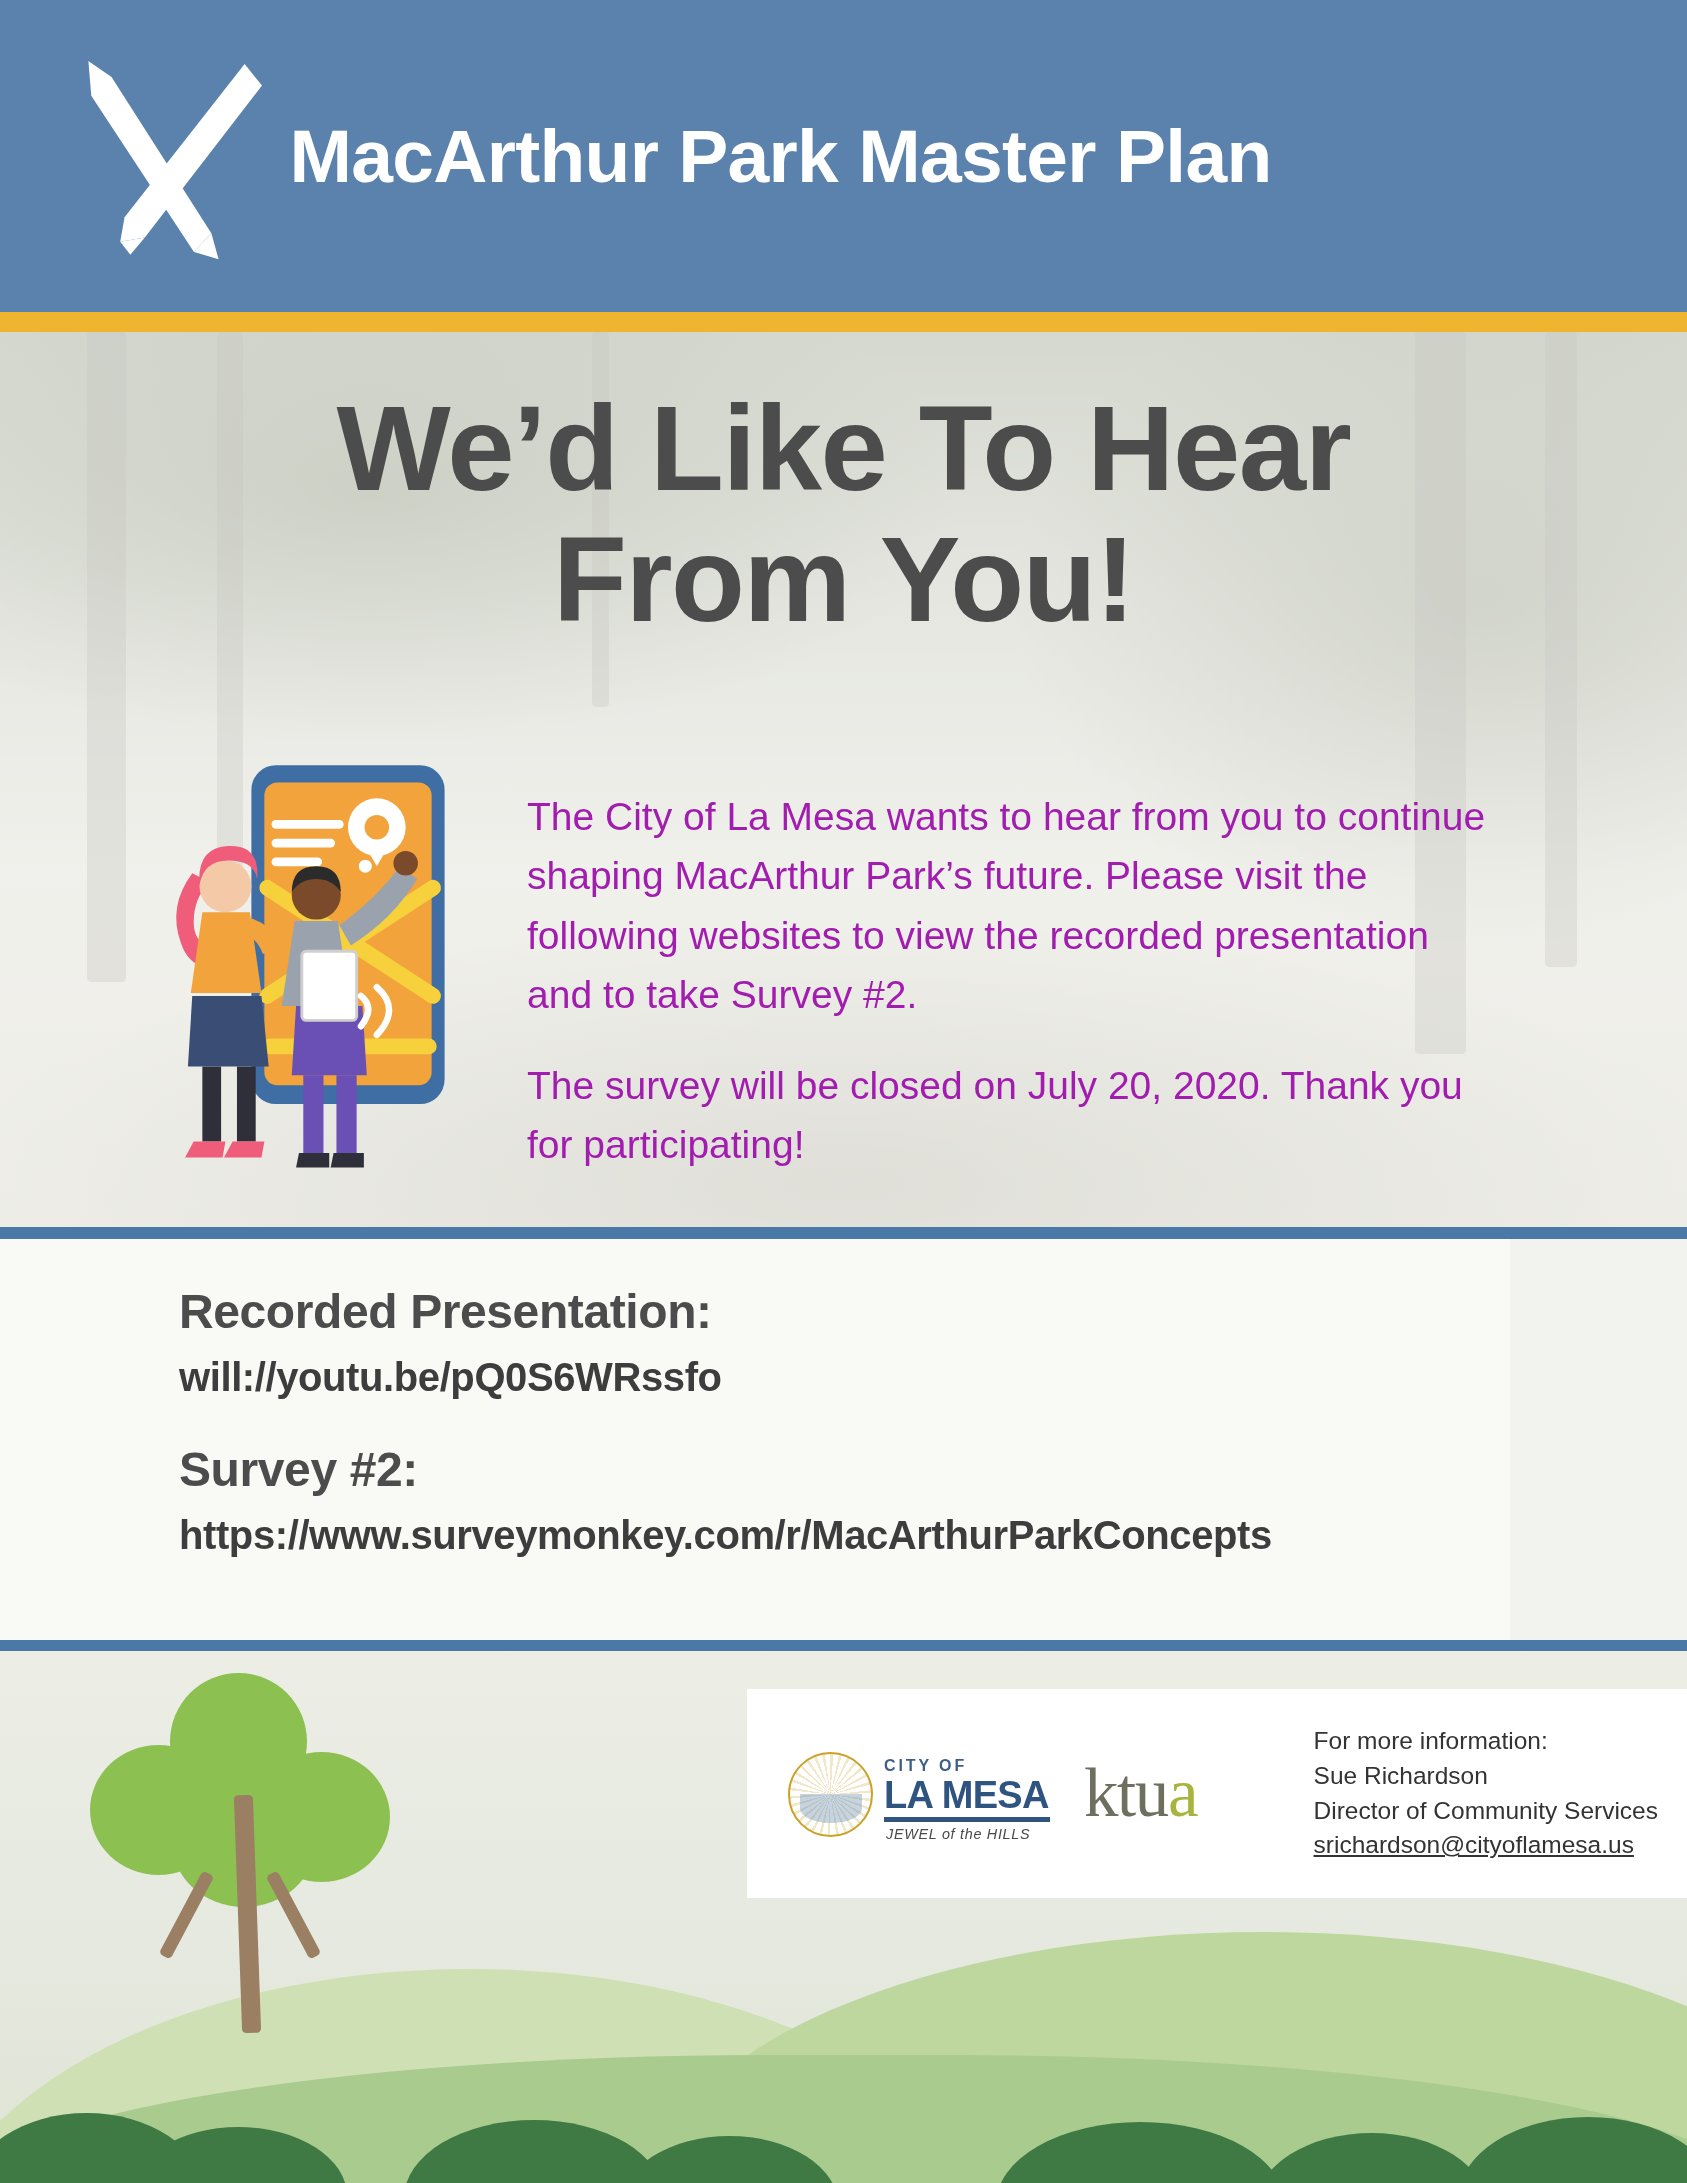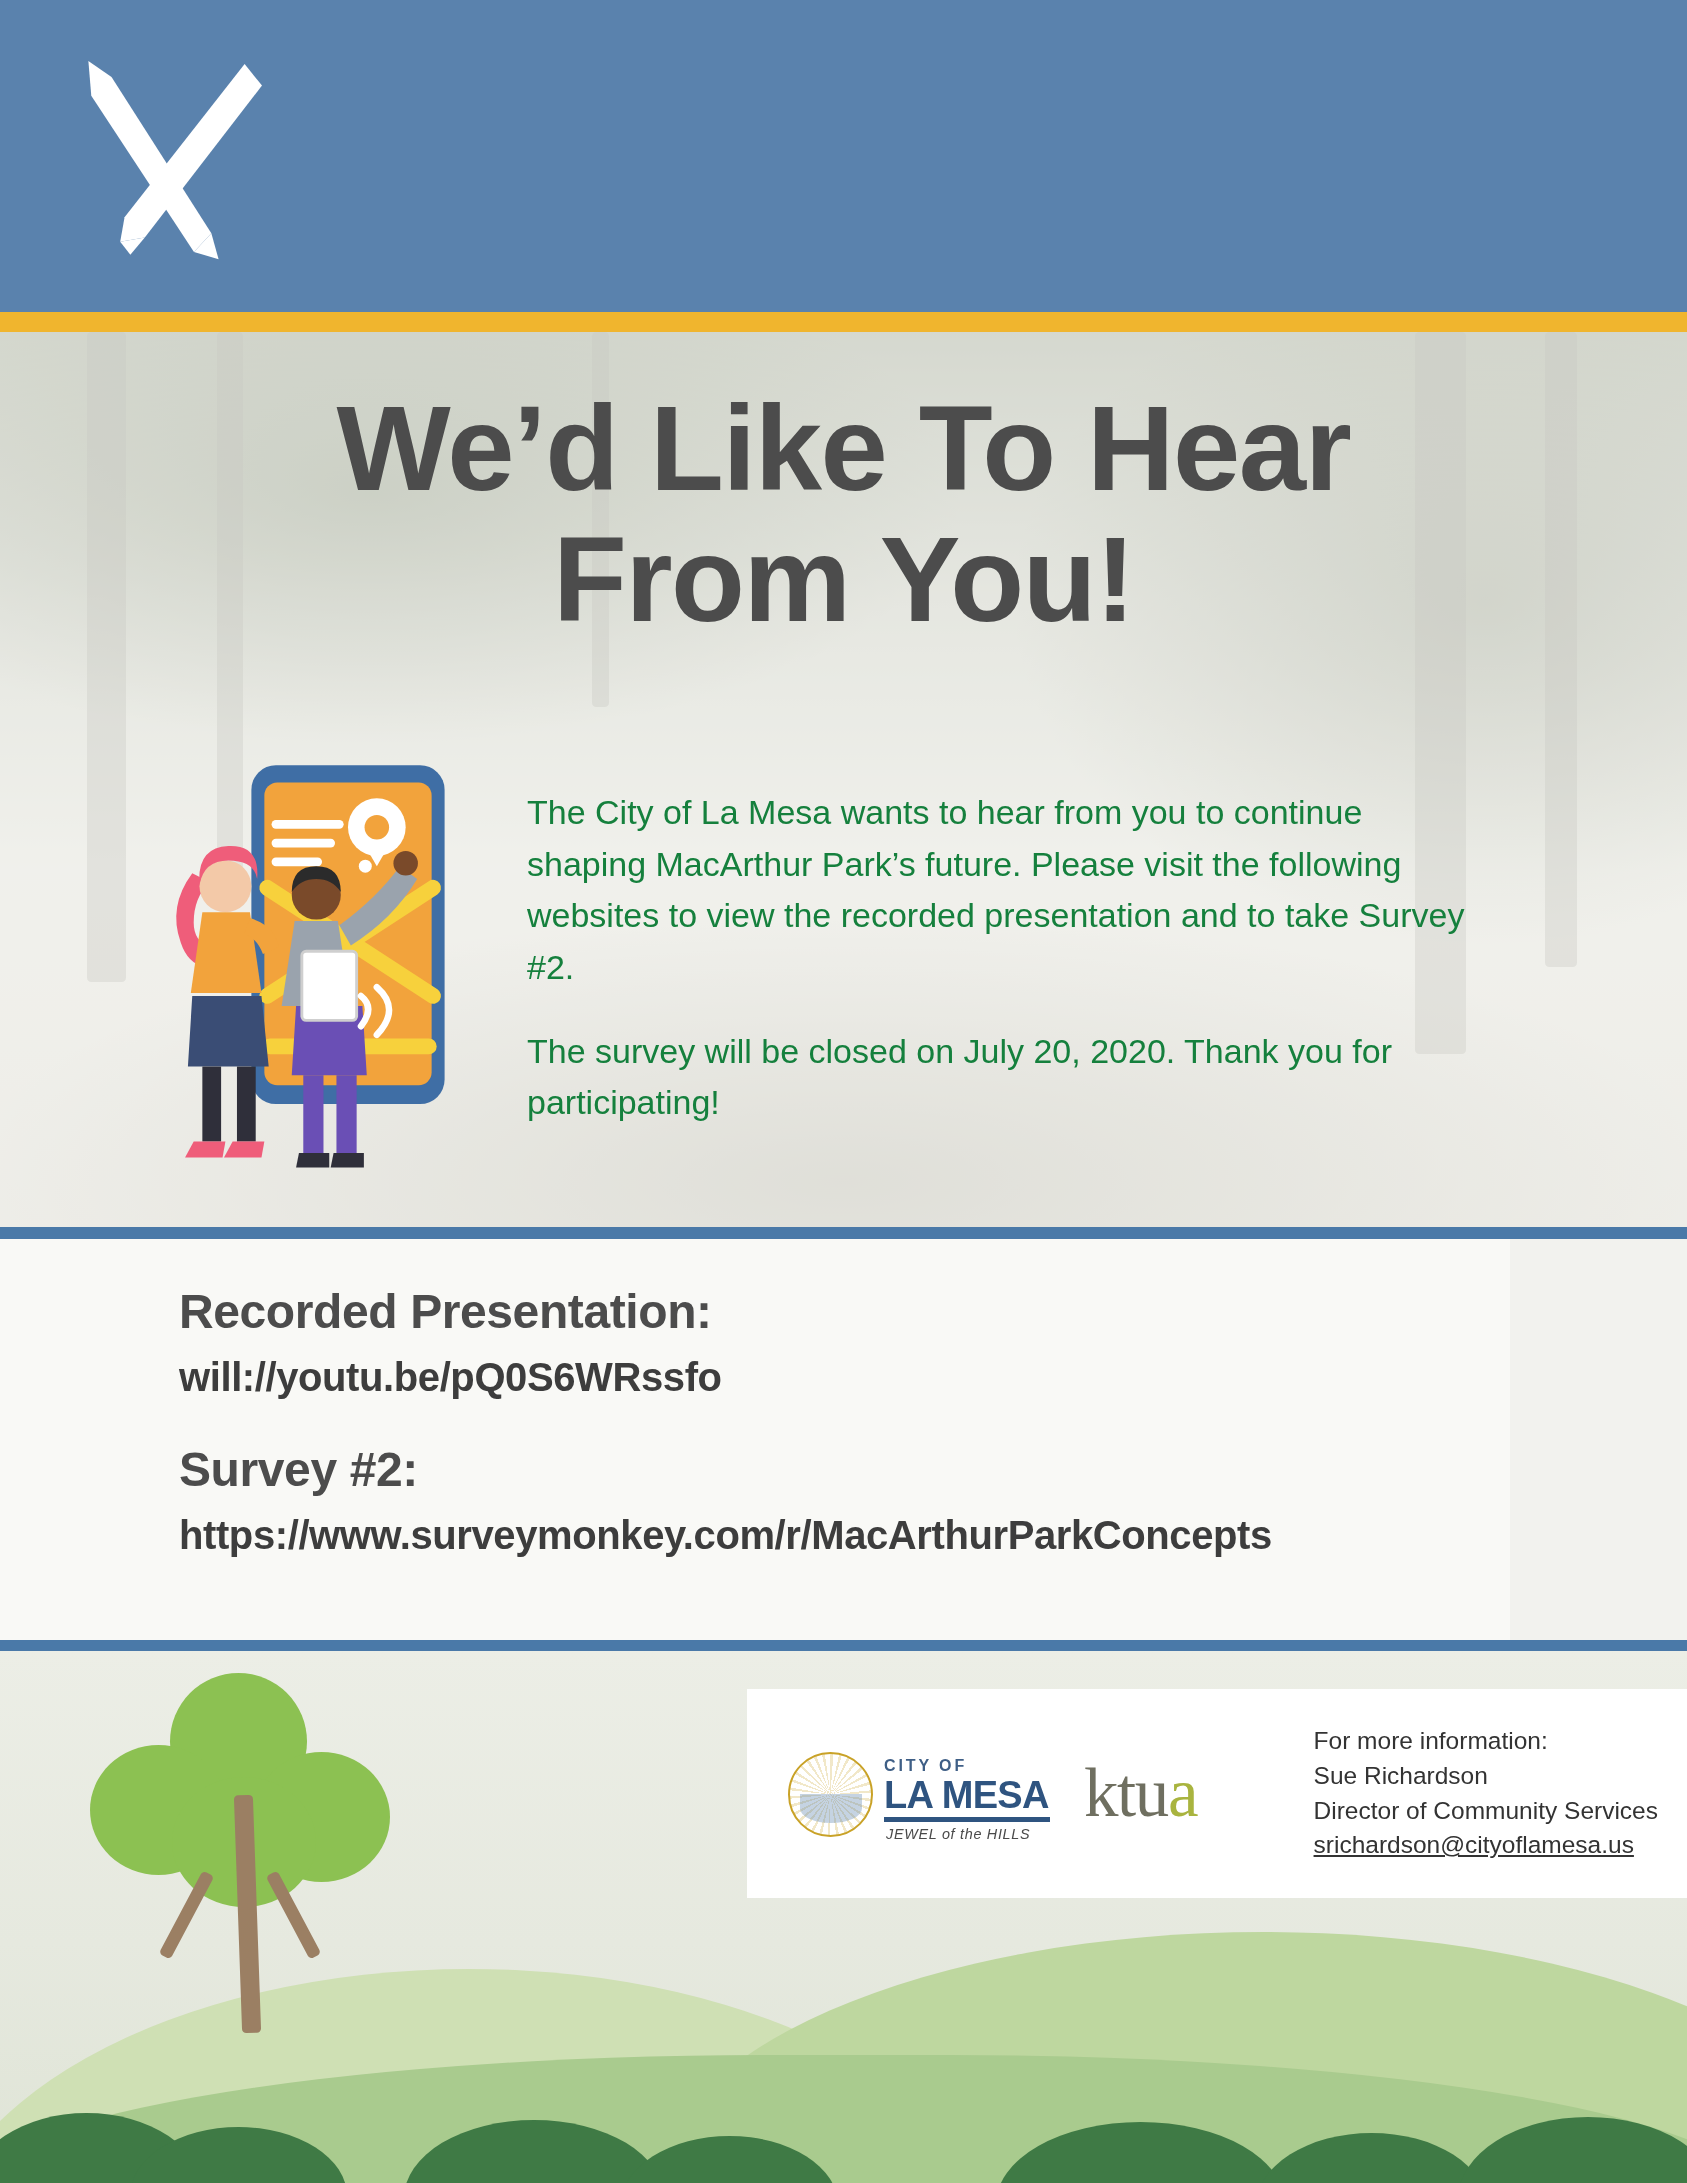--- a/index.html
+++ b/index.html
@@ -100,22 +100,22 @@
     font-weight: bold;
     line-height: 1.08;
     letter-spacing: -1.4px;
   }
 
   .hero-body {
     position: absolute;
     left: 527px;
     top: 455px;
     width: 960px;
-    color: #15803d;
-    font-size: 34px;
+    color: #a21caf;
+    font-size: 39px;
     line-height: 1.52;
     font-weight: 500;
   }
   .hero-body p + p { margin-top: 32px; }
 
   
   .illus {
     position: absolute;
     left: 123px;
     top: 426px;
@@ -262,20 +262,21 @@
 
           <path d="M42 18 L74 40 L212 256 L188 282 L46 66 Z"></path>
           <path d="M188 282 L212 256 L222 292 Z"></path>
 
           <path d="M258 22 L282 52 L120 262 L86 268 L92 234 Z"></path>
           <path d="M86 268 L120 262 L100 286 Z"></path>
         </g>
       </svg>
     </div>
     <div class="header-titles">
+      <div class="header-title">MacArthur Park Master Plan</div>
     </div>
   </div>
   <div class="gold-bar"></div>
 
   <div class="hero">
     <div class="hero-photo">
       <div class="trunk" style="left:87px; top:0; width:39px; height:650px;"></div>
       <div class="trunk" style="left:217px; top:0; width:26px; height:549px;"></div>
       <div class="trunk" style="left:1415px; top:0; width:51px; height:722px;"></div>
       <div class="trunk" style="left:1545px; top:0; width:32px; height:635px;"></div>

